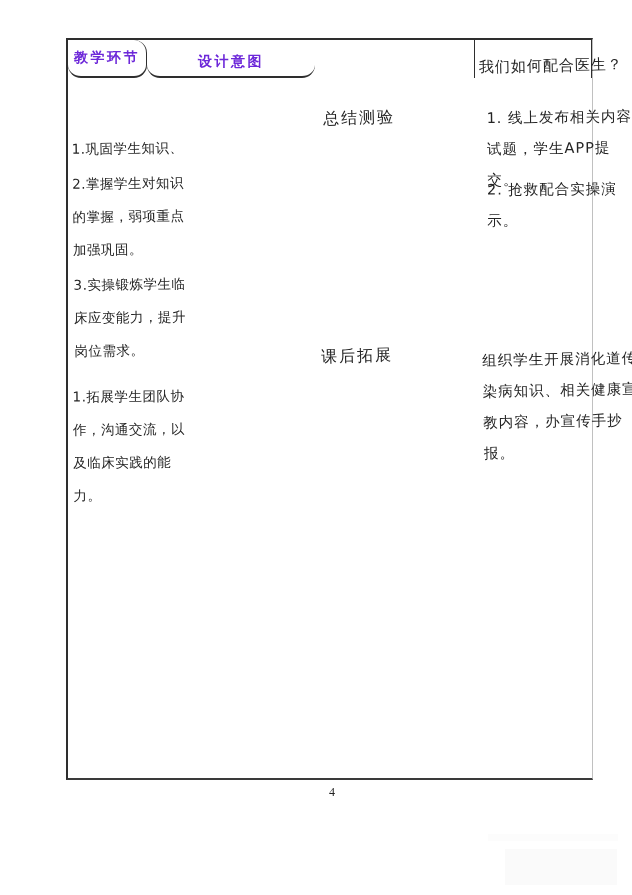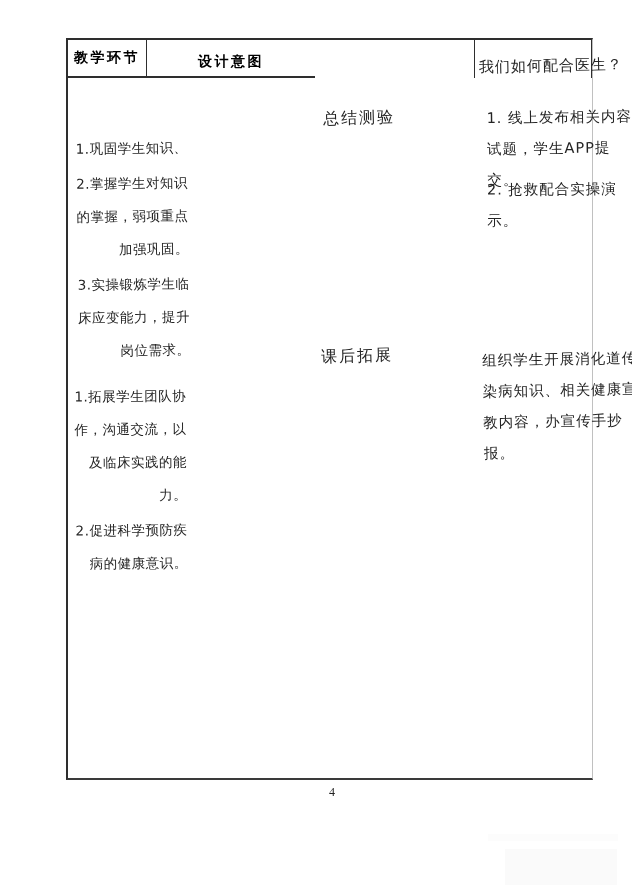--- a/index.html
+++ b/index.html
@@ -14,28 +14,28 @@
     border-right:1.5px solid #c0c0c0;
     display:grid;
     grid-template-columns:79px 168px 160px auto;
     grid-template-rows:38px 1fr;
   }
   .hcell{
     box-sizing:border-box;
     border-right:1.5px solid #2e2e2e;border-bottom:2px solid #2e2e2e;
     display:flex;align-items:center;justify-content:center;
     font-family:Liberation Mono, monospace;font-weight:bold;
-    font-size:14px;letter-spacing:2.5px;color:#000000;
+    font-size:14px;letter-spacing:2.5px;color:#6d28d9;border-radius:13px;
   }
   .hcell.last{border-right:none;margin-top:8px;}
   .bcell{
     box-sizing:border-box;position:relative;
     border-right:1.5px solid #2e2e2e;
   }
-  .bcell.last{border-right:none;text-align:right;}
+  .bcell.last{border-right:none;}
   
   .hw{
     position:absolute;color:#242424;
     font-family:"DejaVu Sans", sans-serif;
     font-size:14.5px;line-height:31px;letter-spacing:1px;
     transform:rotate(-0.8deg);
   }
   .q{top:10px;left:4px;width:200px;font-size:15px;transform:rotate(-1.2deg);white-space:nowrap;}
   .stage{font-size:16px;letter-spacing:2px;white-space:nowrap;transform:rotate(-1.5deg);}
   .dlist{line-height:33px;font-size:13.5px;letter-spacing:0.5px;}
@@ -71,21 +71,20 @@
 
 
     <div class="bcell last">
       <div class="hw dlist" style="top:54px;left:5px;width:116px;">
         <div class="item">1.巩固学生知识、</div>
         <div class="item">2.掌握学生对知识的掌握，弱项重点加强巩固。</div>
         <div class="item">3.实操锻炼学生临床应变能力，提升岗位需求。</div>
       </div>
       <div class="hw dlist" style="top:302px;left:5px;width:114px;transform:rotate(-0.5deg);">
         <div class="item">1.拓展学生团队协作，沟通交流，以及临床实践的能力。</div>
-        <div class="item">2.促进科学预防疾病的健康意识。</div>
       </div>
     </div>
 
   </div>
 
   <div class="pagenum">4</div>
   <div class="artifact"></div>
   <div class="artifact2"></div>
 
 </div>

